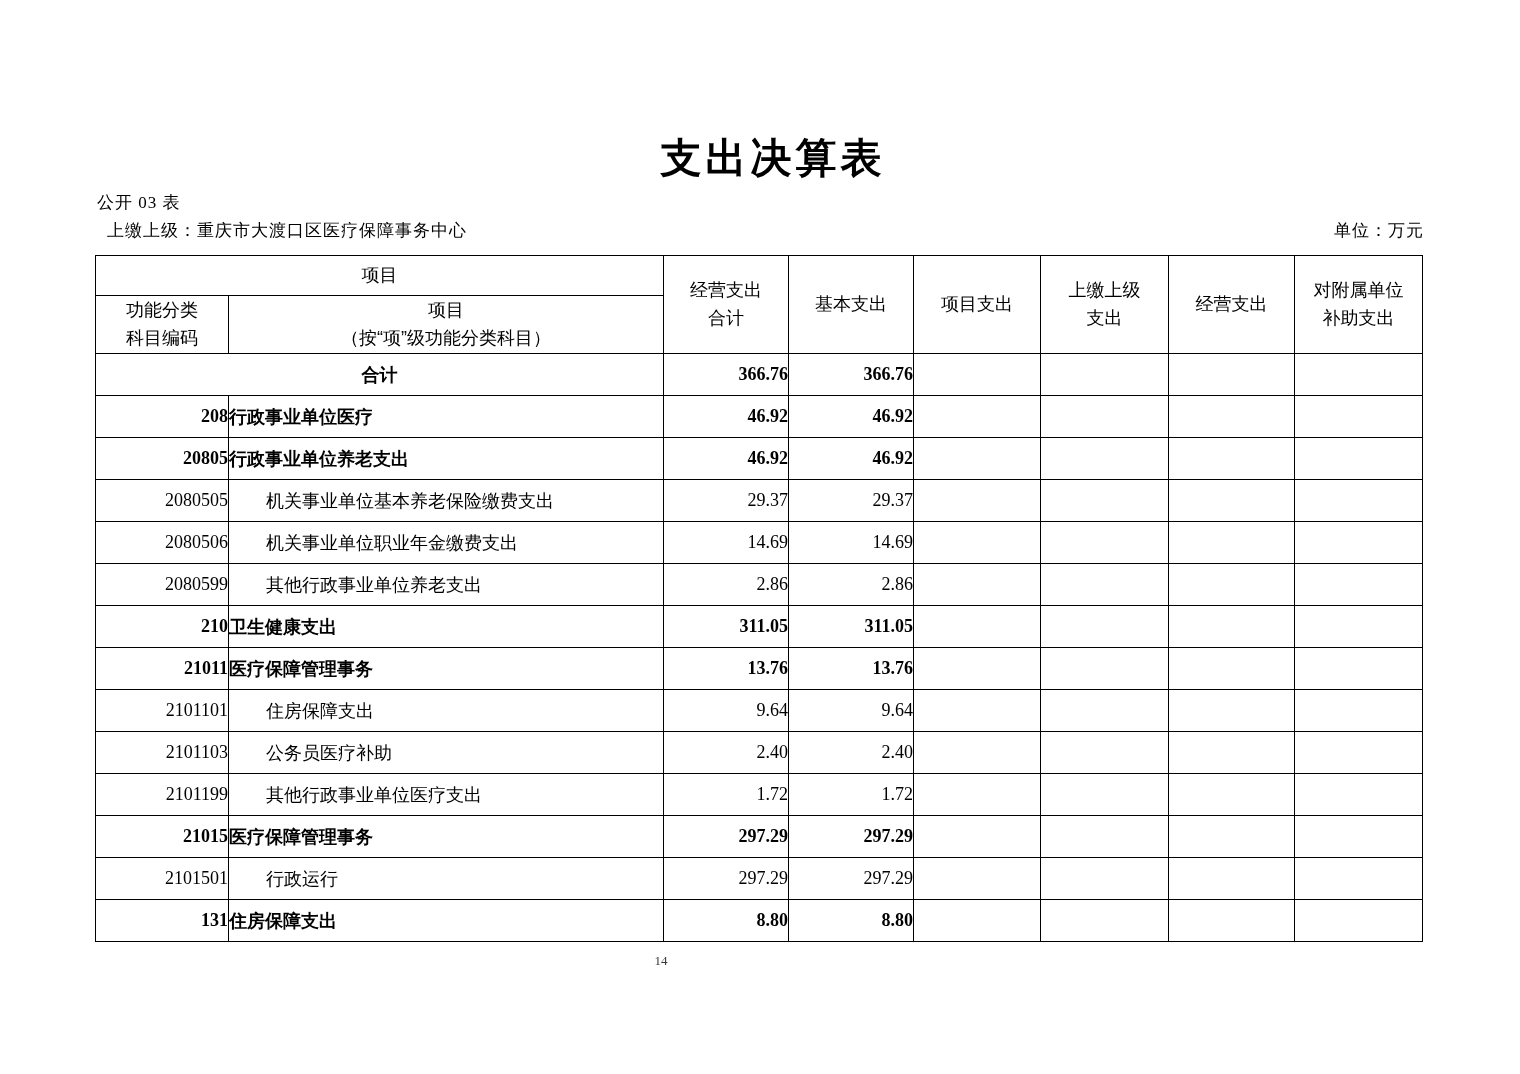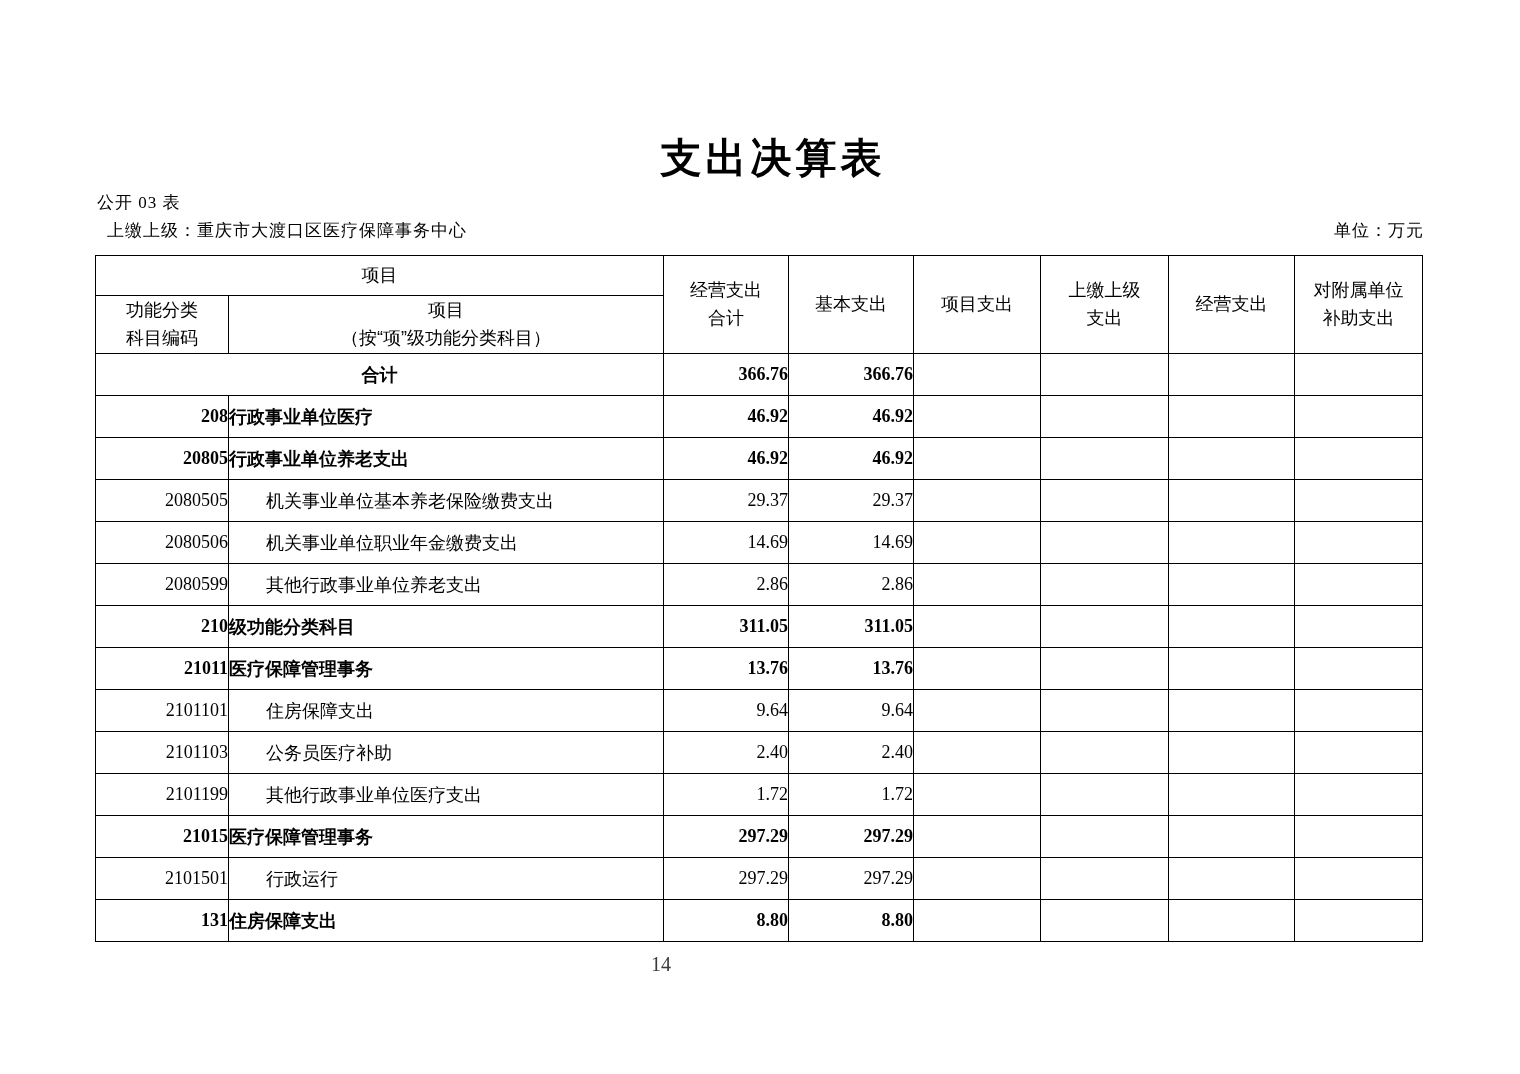--- a/index.html
+++ b/index.html
@@ -97,21 +97,21 @@
     padding-right: 9px;
   }
   tr.bold-row td { font-weight: bold; }
 
   .page-number {
     position: absolute;
     top: 953px;
     left: 0;
     width: 1322px;
     text-align: center;
-    font-size: 20px;
+    font-size: 13px;
     color: #3a3a3a;
   }
 </style>
 </head>
 <body>
 
 <div>
 
   <h1 class="page-title">支出决算表</h1>
 
@@ -208,21 +208,21 @@
           <td class="name-cell">其他行政事业单位养老支出</td>
           <td class="num-cell">2.86</td>
           <td class="num-cell">2.86</td>
           <td class="num-cell"></td>
           <td class="num-cell"></td>
           <td class="num-cell"></td>
           <td class="num-cell"></td>
         </tr>
         <tr class="bold-row">
           <td class="code-cell">210</td>
-          <td class="name-cell">级功能分类科目</td>
+          <td class="name-cell">卫生健康支出</td>
           <td class="num-cell">311.05</td>
           <td class="num-cell">311.05</td>
           <td class="num-cell"></td>
           <td class="num-cell"></td>
           <td class="num-cell"></td>
           <td class="num-cell"></td>
         </tr>
         <tr class="bold-row">
           <td class="code-cell">21011</td>
           <td class="name-cell">医疗保障管理事务</td>

